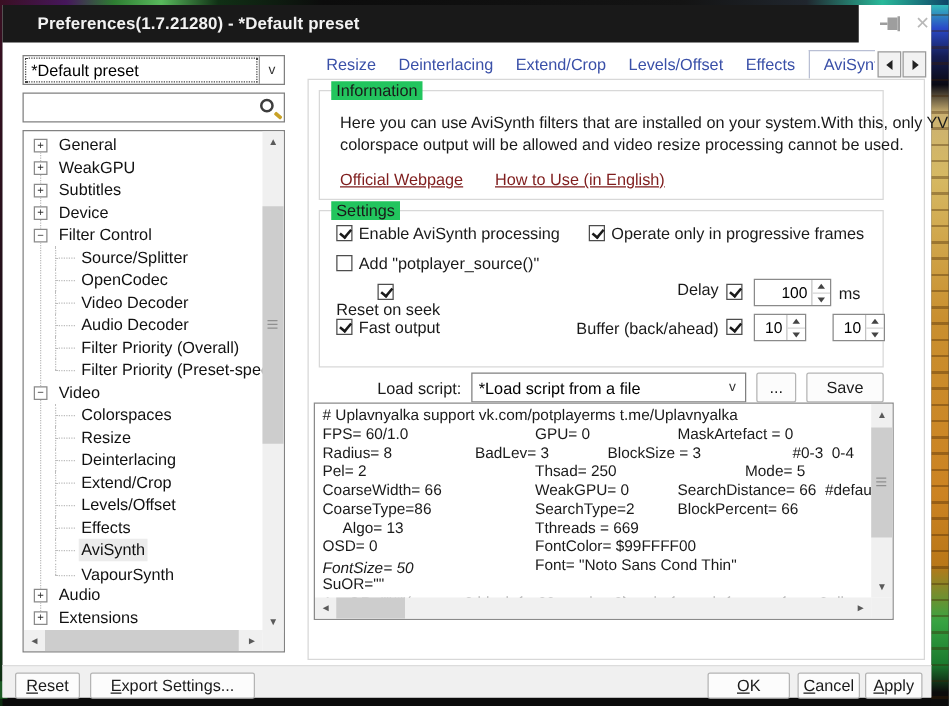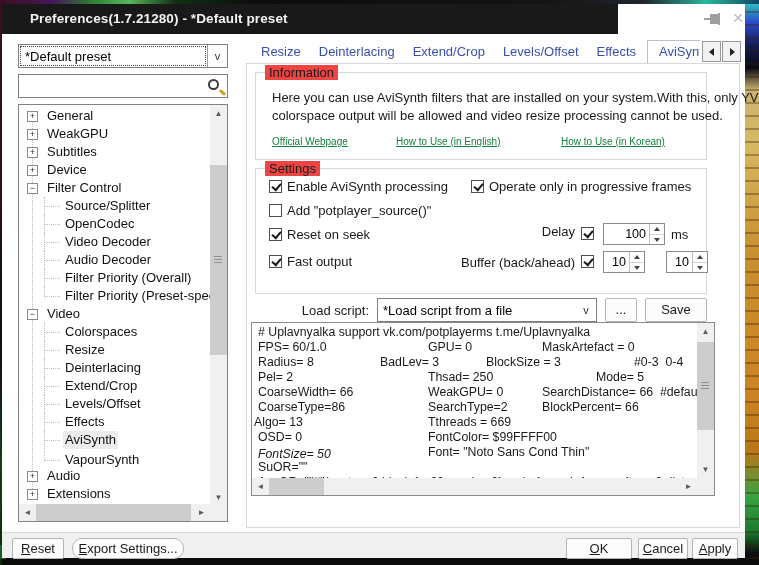--- a/index.html
+++ b/index.html
@@ -13,21 +13,21 @@
   .desk-right:after { content:""; position:absolute; inset:0;
     background:repeating-linear-gradient(180deg, transparent 0 11px, rgba(60,30,0,.35) 11px 13px); }
   .desk-top { left:0; top:0; width:759px; height:4px;
     background:linear-gradient(90deg,#3a0f22 0%,#46175c 7%,#2e7d32 12%,#58b85c 17%,#103015 23%,#0c0c0c 34%,#141414 72%,#20262e 85%,#29b99a 93%,#0f4468 100%); }
   .desk-left { left:0; top:4px; width:2px; height:561px;
     background:linear-gradient(#3a0f22 0%,#23101a 40%,#0e0e0e 60%,#173a1c 82%,#0c2c10 100%); }
   .desk-bl { left:0; top:545px; width:6px; height:14px; background:#1d5c25; }
 
   
   .dialog { left:2px; top:4px; width:743px; height:554px; background:#ffffff; }
-  .titlebar { left:0; top:0; width:616px; height:30px; background:#191919; }
+  .titlebar { left:0; top:0; width:685px; height:30px; background:#191919; }
   .title-text { left:28px; top:7px; color:#f2f2f2; font-size:13.5px; font-weight:600; letter-spacing:.1px; }
   .pin-ic { left:702px; top:9px; width:18px; height:12px; }
   .pin-ic .bar { position:absolute; left:0; top:5px; width:6px; height:2px; background:#9e9e9e; }
   .pin-ic .head { position:absolute; left:6px; top:1px; width:8px; height:10px; background:#9e9e9e; }
   .pin-ic .tip { position:absolute; left:14px; top:0; width:2px; height:12px; background:#9e9e9e; }
   .close-ic { left:727px; top:5px; width:18px; height:18px; color:#b8b8b8; font-size:14px; line-height:18px; text-align:center; }
 
   
   .combo { border:1px solid #808080; background:#fff; display:flex; }
   .preset-combo { left:16px; top:40px; width:210px; height:24px; }
@@ -62,24 +62,24 @@
   .tab { display:inline-block; height:23px; line-height:22px; padding:0 7px; margin-right:4px; color:#3a50a8; font-size:13px; }
   .tab.active { background:#fff; border:1px solid #b9bfd4; border-bottom:none; padding:0 11px; }
   .tab-arrows { left:700px; top:37px; width:40px; height:21px; display:flex; }
   .tab-arrow { width:19px; height:21px; border:1px solid #9a9a9a; background:#f2f2f2; margin-right:1px; position:relative; }
   .tab-arrow .t-l { position:absolute; left:6px; top:6px; width:0; height:0; border-top:4px solid transparent; border-bottom:4px solid transparent; border-right:5px solid #222; }
   .tab-arrow .t-r { position:absolute; left:7px; top:6px; width:0; height:0; border-top:4px solid transparent; border-bottom:4px solid transparent; border-left:5px solid #222; }
 
   
   .page { left:244px; top:59px; width:494px; height:465px; border:1px solid #d8d8d8; background:#fff; }
   .groupbox { position:absolute; border:1px solid #d8d8d8; }
-  .groupbox .glabel { position:absolute; top:-8px; left:9px; background:#ef4444; padding:0 4px; font-size:13px; color:#1a1a1a; }
+  .groupbox .glabel { position:absolute; top:-8px; left:9px; background:#22c55e; padding:0 4px; font-size:13px; color:#1a1a1a; }
   .info-box { left:8px; top:8px; width:452px; height:88px; }
   .info-line { position:absolute; left:16px; font-size:13px; color:#1a1a1a; white-space:nowrap; }
-  .link { position:absolute; font-size:10px; color:#15803d; text-decoration:underline; white-space:nowrap; }
+  .link { position:absolute; font-size:13px; color:#7f1d1d; text-decoration:underline; white-space:nowrap; }
   .set-box { left:8px; top:104px; width:452px; height:126px; }
 
   .cbrow { position:absolute; display:flex; align-items:center; font-size:13px; color:#1a1a1a; white-space:nowrap; }
   .cb { width:13px; height:13px; border:1px solid #4d4d4d; background:#fff; margin-right:5px; position:relative; flex:0 0 13px; }
   .cb.on:after { content:""; position:absolute; left:2px; top:2px; width:7px; height:4px; border-left:2px solid #1a1a1a; border-bottom:2px solid #1a1a1a; transform:rotate(-50deg); }
 
   .spin { position:absolute; height:22px; border:1px solid #8a8a8a; background:#fff; display:flex;justify-content:space-between; }
   .spin .val { flex:1; text-align:right; font-size:12.5px; line-height:20px; padding-right:3px; }
   .spin .arrows { width:15px; border-left:1px solid #c2c2c2; display:flex; flex-direction:column; }
   .spin .acell { flex:1; position:relative; }
@@ -276,40 +276,39 @@
   </div>
 
   <div class="abs page">
 
     <div class="groupbox info-box">
       <div class="glabel">Information</div>
       <div class="info-line" style="top:17px;">Here you can use AviSynth filters that are installed on your system.With this, only YV12</div>
       <div class="info-line" style="top:35px;">colorspace output will be allowed and video resize processing cannot be used.</div>
       <a class="link" style="left:16px;top:63px;">Official Webpage</a>
       <a class="link" style="left:140px;top:63px;">How to Use (in English)</a>
-      <a class="link" style="left:305px;top:63px;">How to Use (in Korean)</a>
     </div>
 
     <div class="groupbox set-box">
       <div class="glabel">Settings</div>
     </div>
 
     <div class="cbrow" style="left:22px;top:115px;">
       <span class="cb on"></span>
       <span>Enable AviSynth processing</span>
     </div>
     <div class="cbrow" style="left:224px;top:115px;">
       <span class="cb on"></span>
       <span>Operate only in progressive frames</span>
     </div>
     <div class="cbrow" style="left:22px;top:139px;">
       <span class="cb"></span>
       <span>Add "potplayer_source()"</span>
     </div>
-    <div class="cbrow" style="left:22px;top:163px;">
+    <div class="cbrow" style="left:22px;top:163px;flex-direction:column;">
       <span class="cb on"></span>
       <span>Reset on seek</span>
     </div>
     <div class="cbrow" style="left:22px;top:190px;">
       <span class="cb on"></span>
       <span>Fast output</span>
     </div>
 
     <div class="rlabel" style="right:164px;top:160px;">Delay</div>
     <div class="cbrow" style="left:334px;top:163px;">
@@ -375,21 +374,21 @@
           <span class="sline-seg" style="left: 382px; top: 32px;">#0-3  0-4</span>
           <span class="sline-seg" style="left: 6px; top: 47px;">Pel= 2</span>
           <span class="sline-seg" style="left: 176px; top: 47px;">Thsad= 250</span>
           <span class="sline-seg" style="left: 344px; top: 47px;">Mode= 5</span>
           <span class="sline-seg" style="left: 6px; top: 62px;">CoarseWidth= 66</span>
           <span class="sline-seg" style="left: 176px; top: 62px;">WeakGPU= 0</span>
           <span class="sline-seg" style="left: 290px; top: 62px;">SearchDistance= 66  #default</span>
           <span class="sline-seg" style="left: 6px; top: 77px;">CoarseType=86</span>
           <span class="sline-seg" style="left: 176px; top: 77px;">SearchType=2</span>
           <span class="sline-seg" style="left: 290px; top: 77px;">BlockPercent= 66</span>
-          <span class="sline-seg" style="left: 2px; top: 92px;">Algo= 13</span>
+          <span class="sline-seg" style="left: 22px; top: 92px;">Algo= 13</span>
           <span class="sline-seg" style="left: 176px; top: 92px;">Tthreads = 669</span>
           <span class="sline-seg" style="left: 6px; top: 107px;">OSD= 0</span>
           <span class="sline-seg" style="left: 176px; top: 107px;">FontColor= $99FFFF00</span>
           <span class="sline-seg" style="left: 6px; top: 124px; font-style: italic;">FontSize= 50</span>
           <span class="sline-seg" style="left: 176px; top: 122px;">Font= "Noto Sans Cond Thin"</span>
           <span class="sline-seg" style="left: 6px; top: 137px;">SuOR=""</span>
           <span class="sline-seg" style="left: 6px; top: 152px;">Av_OR=""#"(custom 2 block {w 23 overlap 2} main {search {coarse {type 2 dist</span>
         </div>
       <div class="sb" style="right:0;top:0;width:17px;bottom:17px;">
         <div class="arrowbox" style="top:0;">▲</div>
@@ -406,19 +405,19 @@
         <div class="arrowbox" style="left:0;">◄</div>
         <div class="thumb" style="left:17px;top:0;width:55px;height:17px;"></div>
         <div class="arrowbox" style="right:0;">►</div>
       </div>
       <div class="sb" style="right:0;bottom:0;width:17px;height:17px;"></div>
     </div>
   </div>
 
   <div class="abs footer">
     <div class="btn fbtn" style="left:10px;width:52px;"><u>R</u>eset</div>
-    <div class="btn fbtn" style="left:70px;width:112px;border-radius:10px;"><u>E</u>xport Settings...</div>
+    <div class="btn fbtn" style="left:70px;width:132px;"><u>E</u>xport Settings...</div>
     <div class="btn fbtn" style="left:564px;width:66px;"><u>O</u>K</div>
     <div class="btn fbtn" style="left:636px;width:50px;"><u>C</u>ancel</div>
     <div class="btn fbtn" style="left:690px;width:46px;"><u>A</u>pply</div>
   </div>
 
 </div>
 
 </body></html>

